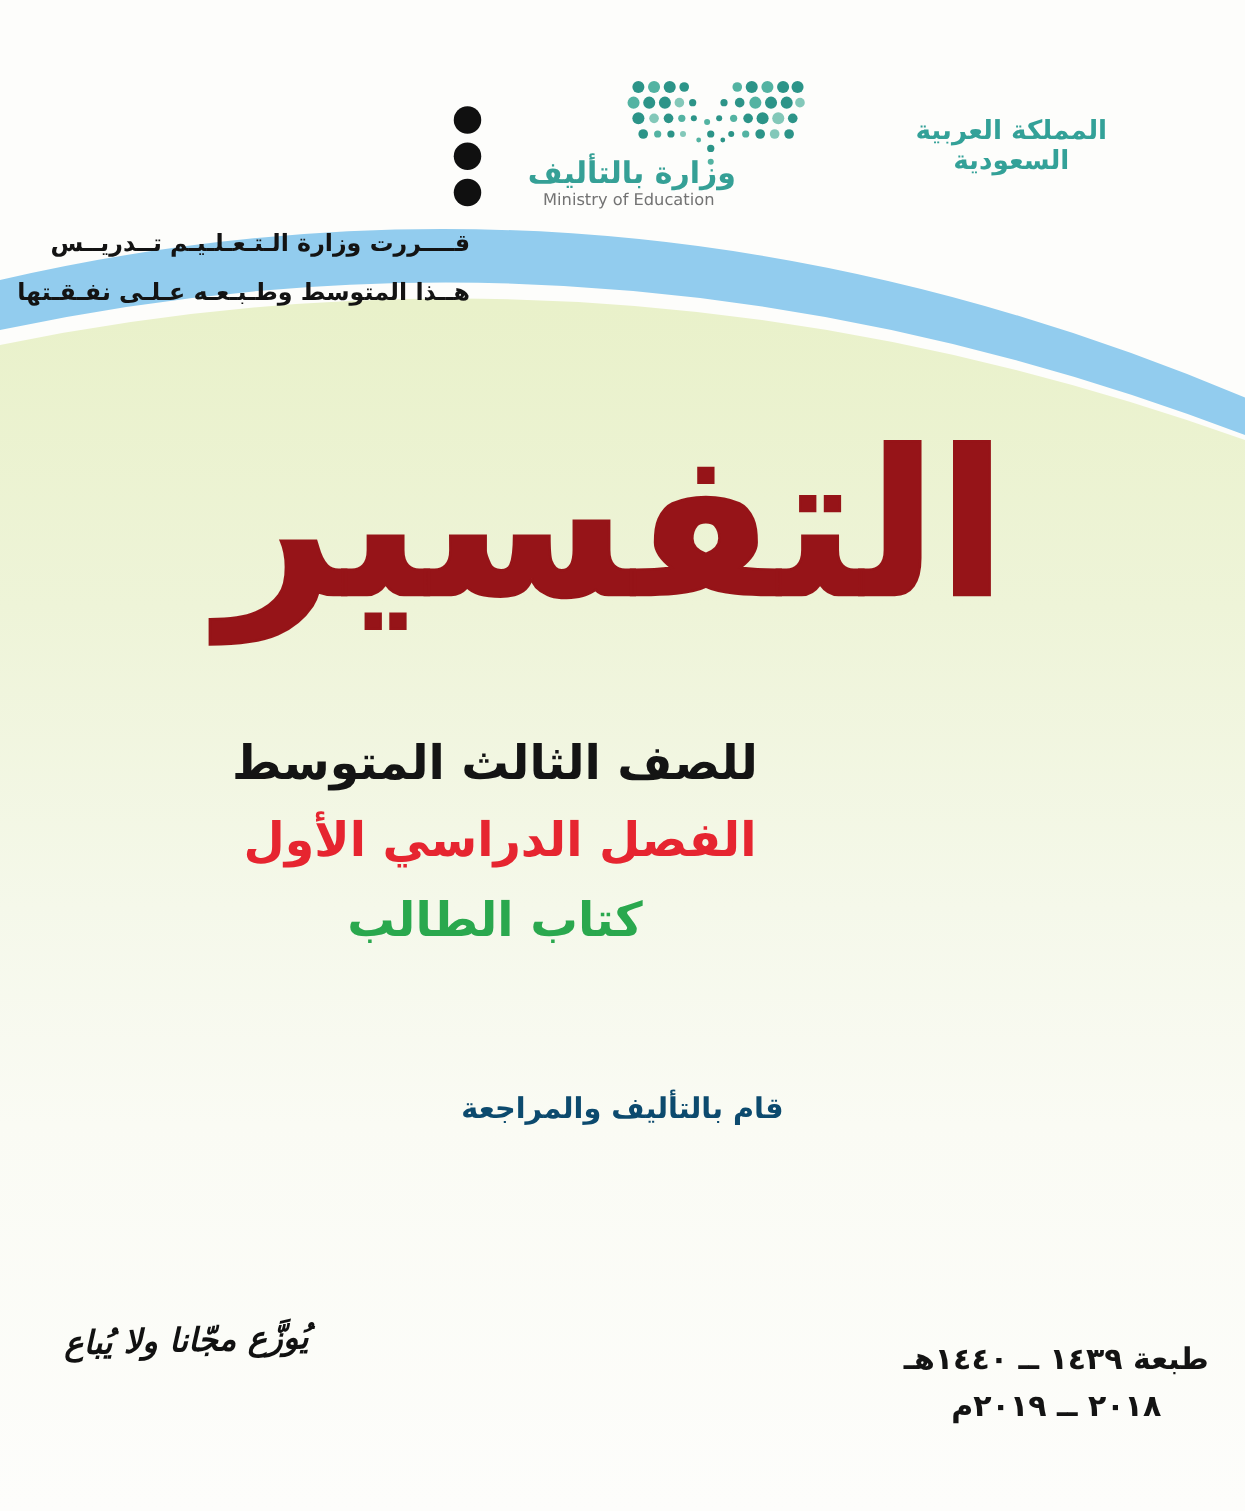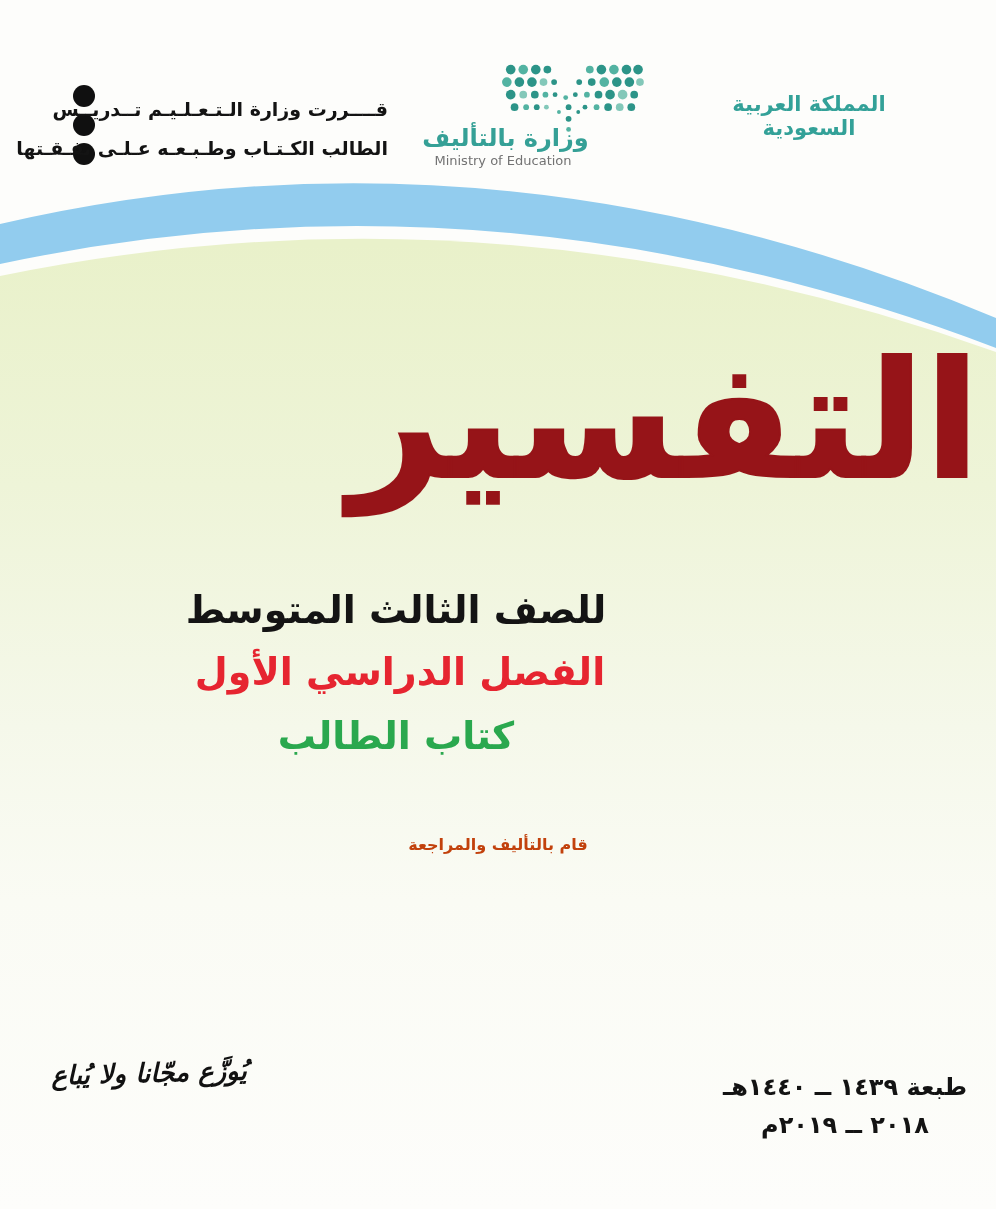--- a/index.html
+++ b/index.html
@@ -9,21 +9,21 @@
     height: 1209px;
     background: #fdfdfb;
     overflow: hidden;
     font-family: "DejaVu Sans", sans-serif;
   }
   .bg-svg { position: absolute; inset: 0; width: 996px; height: 1209px; }
 
   .abs { position: absolute; }
 
   
-  .decree-block { left: 72px; top: 82px; display: flex; align-items: center; }
+  .decree-block { left: 84px; top: 82px; display: flex; align-items: flex-end; flex-direction: column; }
   .decree-dots { width: 24px; height: 94px; flex: 0 0 auto; }
   .decree-text {
     direction: rtl;
     margin-right: 10px;
     width: 292px;
     text-align: center;
     font-size: 19px;
     font-weight: bold;
     color: #131313;
     line-height: 39px;
@@ -46,21 +46,21 @@
   
   .kingdom {
     left: 698px; top: 92px; width: 222px;
     direction: rtl; text-align: center;
     color: #33a198; font-size: 21px; font-weight: bold;
   }
 
   
   .main-title {
     left: 0; top: 296px; width: 980px;
-    direction: rtl; text-align: right;
+    direction: rtl; text-align: center;
     color: #961418;
     font-size: 162px; font-weight: bold;
     line-height: 250px;
     -webkit-text-stroke: 2px #961418;
   }
 
   .grade {
     left: 0; top: 588px; width: 792px;
     direction: rtl; text-align: center;
     color: #141414; font-size: 38px; font-weight: bold;
@@ -70,23 +70,23 @@
     direction: rtl; text-align: center;
     color: #e62530; font-size: 38px; font-weight: bold;
   }
   .booktype {
     left: 0; top: 714px; width: 792px;
     direction: rtl; text-align: center;
     color: #2aa84e; font-size: 38px; font-weight: bold;
   }
 
   .authors {
-    left: 0; top: 824px; width: 996px;
-    direction: rtl; text-align: center;
-    color: #c2410c; font-size: 16px; font-weight: bold;
+    left: 0; top: 866px; width: 996px;
+    direction: rtl; text-align: center;
+    color: #0c4a6e; font-size: 23px; font-weight: bold;
     line-height: 42px;
   }
 
   .edition {
     left: 702px; top: 1046px; width: 286px;
     direction: rtl; text-align: center;
     color: #131313; font-size: 24px; font-weight: bold;
     line-height: 38px;
     white-space: nowrap;
     margin-top: 22px;
@@ -122,21 +122,21 @@
   </svg>
 
   <div class="abs decree-block">
     <svg class="decree-dots" viewBox="0 0 24 94" xmlns="http://www.w3.org/2000/svg" aria-hidden="true">
       <circle cx="12" cy="14" r="11" fill="#101010"></circle>
       <circle cx="12" cy="43" r="11" fill="#101010"></circle>
       <circle cx="12" cy="72" r="11" fill="#101010"></circle>
     </svg>
     <div class="decree-text">
       <div>قــــررت وزارة الـتـعـلـيـم تــدريــس</div>
-      <div>الطالب الكـتـاب وطـبـعـه عـلـى نفـقـتها</div>
+      <div>هــذا المتوسط وطـبـعـه عـلـى نفـقـتها</div>
     </div>
   </div>
 
   <svg class="abs moe-dots" viewBox="495 58 155 85" xmlns="http://www.w3.org/2000/svg" aria-hidden="true">
     <g>
       <circle cx="510" cy="70" r="5" fill="#2c9488"></circle>
         <circle cx="523" cy="70" r="5" fill="#53b3a2"></circle>
       <circle cx="536" cy="70" r="5" fill="#2c9488"></circle>
         <circle cx="548" cy="70" r="4" fill="#2c9488"></circle>
       <circle cx="592" cy="70" r="4" fill="#53b3a2"></circle>

